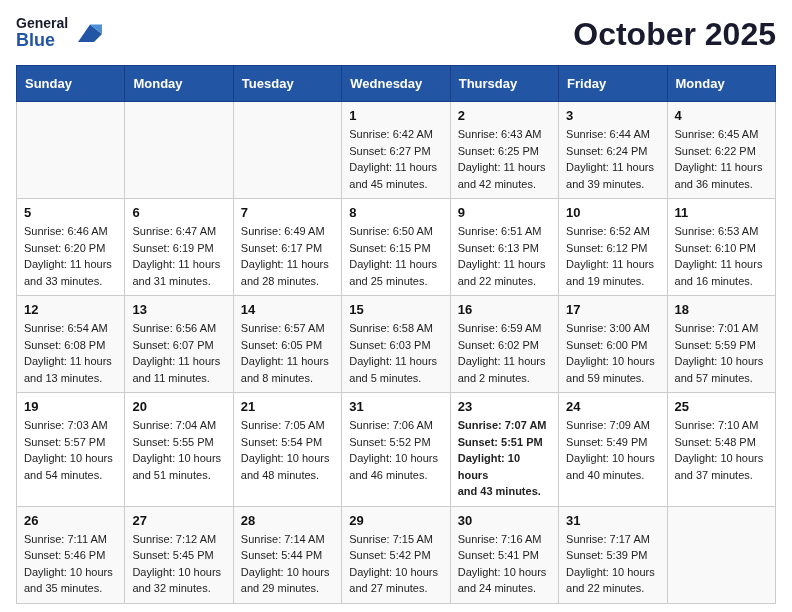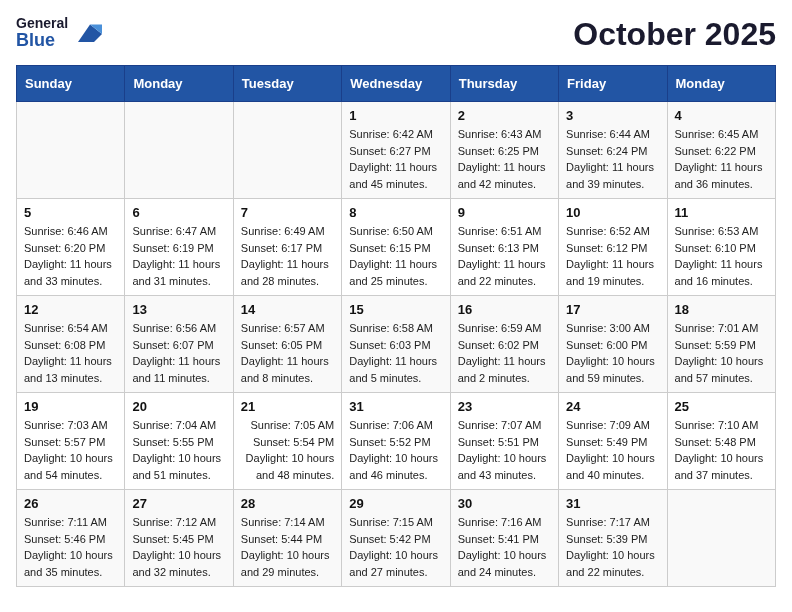--- a/index.html
+++ b/index.html
@@ -274,35 +274,35 @@
         </td>
         <td>
           <div class="day-num">20</div>
           <div class="day-info" style="white-space: pre-line;">Sunrise: 7:04 AM
 Sunset: 5:55 PM
 Daylight: 10 hours
 and 51 minutes.</div>
         </td>
         <td>
           <div class="day-num">21</div>
-          <div class="day-info" style="white-space: pre-line; text-align: right;">Sunrise: 7:05 AM
+          <div class="day-info" style="white-space: pre-line;">Sunrise: 7:05 AM
 Sunset: 5:54 PM
 Daylight: 10 hours
 and 48 minutes.</div>
         </td>
         <td>
           <div class="day-num">31</div>
           <div class="day-info" style="white-space: pre-line;">Sunrise: 7:06 AM
 Sunset: 5:52 PM
 Daylight: 10 hours
 and 46 minutes.</div>
         </td>
         <td>
           <div class="day-num">23</div>
-          <div class="day-info" style="white-space: pre-line;">Sunrise: 7:07 AM
+          <div class="day-info" style="white-space: pre-line; font-weight: bold;">Sunrise: 7:07 AM
 Sunset: 5:51 PM
 Daylight: 10 hours
 and 43 minutes.</div>
         </td>
         <td>
           <div class="day-num">24</div>
           <div class="day-info" style="white-space: pre-line;">Sunrise: 7:09 AM
 Sunset: 5:49 PM
 Daylight: 10 hours
 and 40 minutes.</div>

